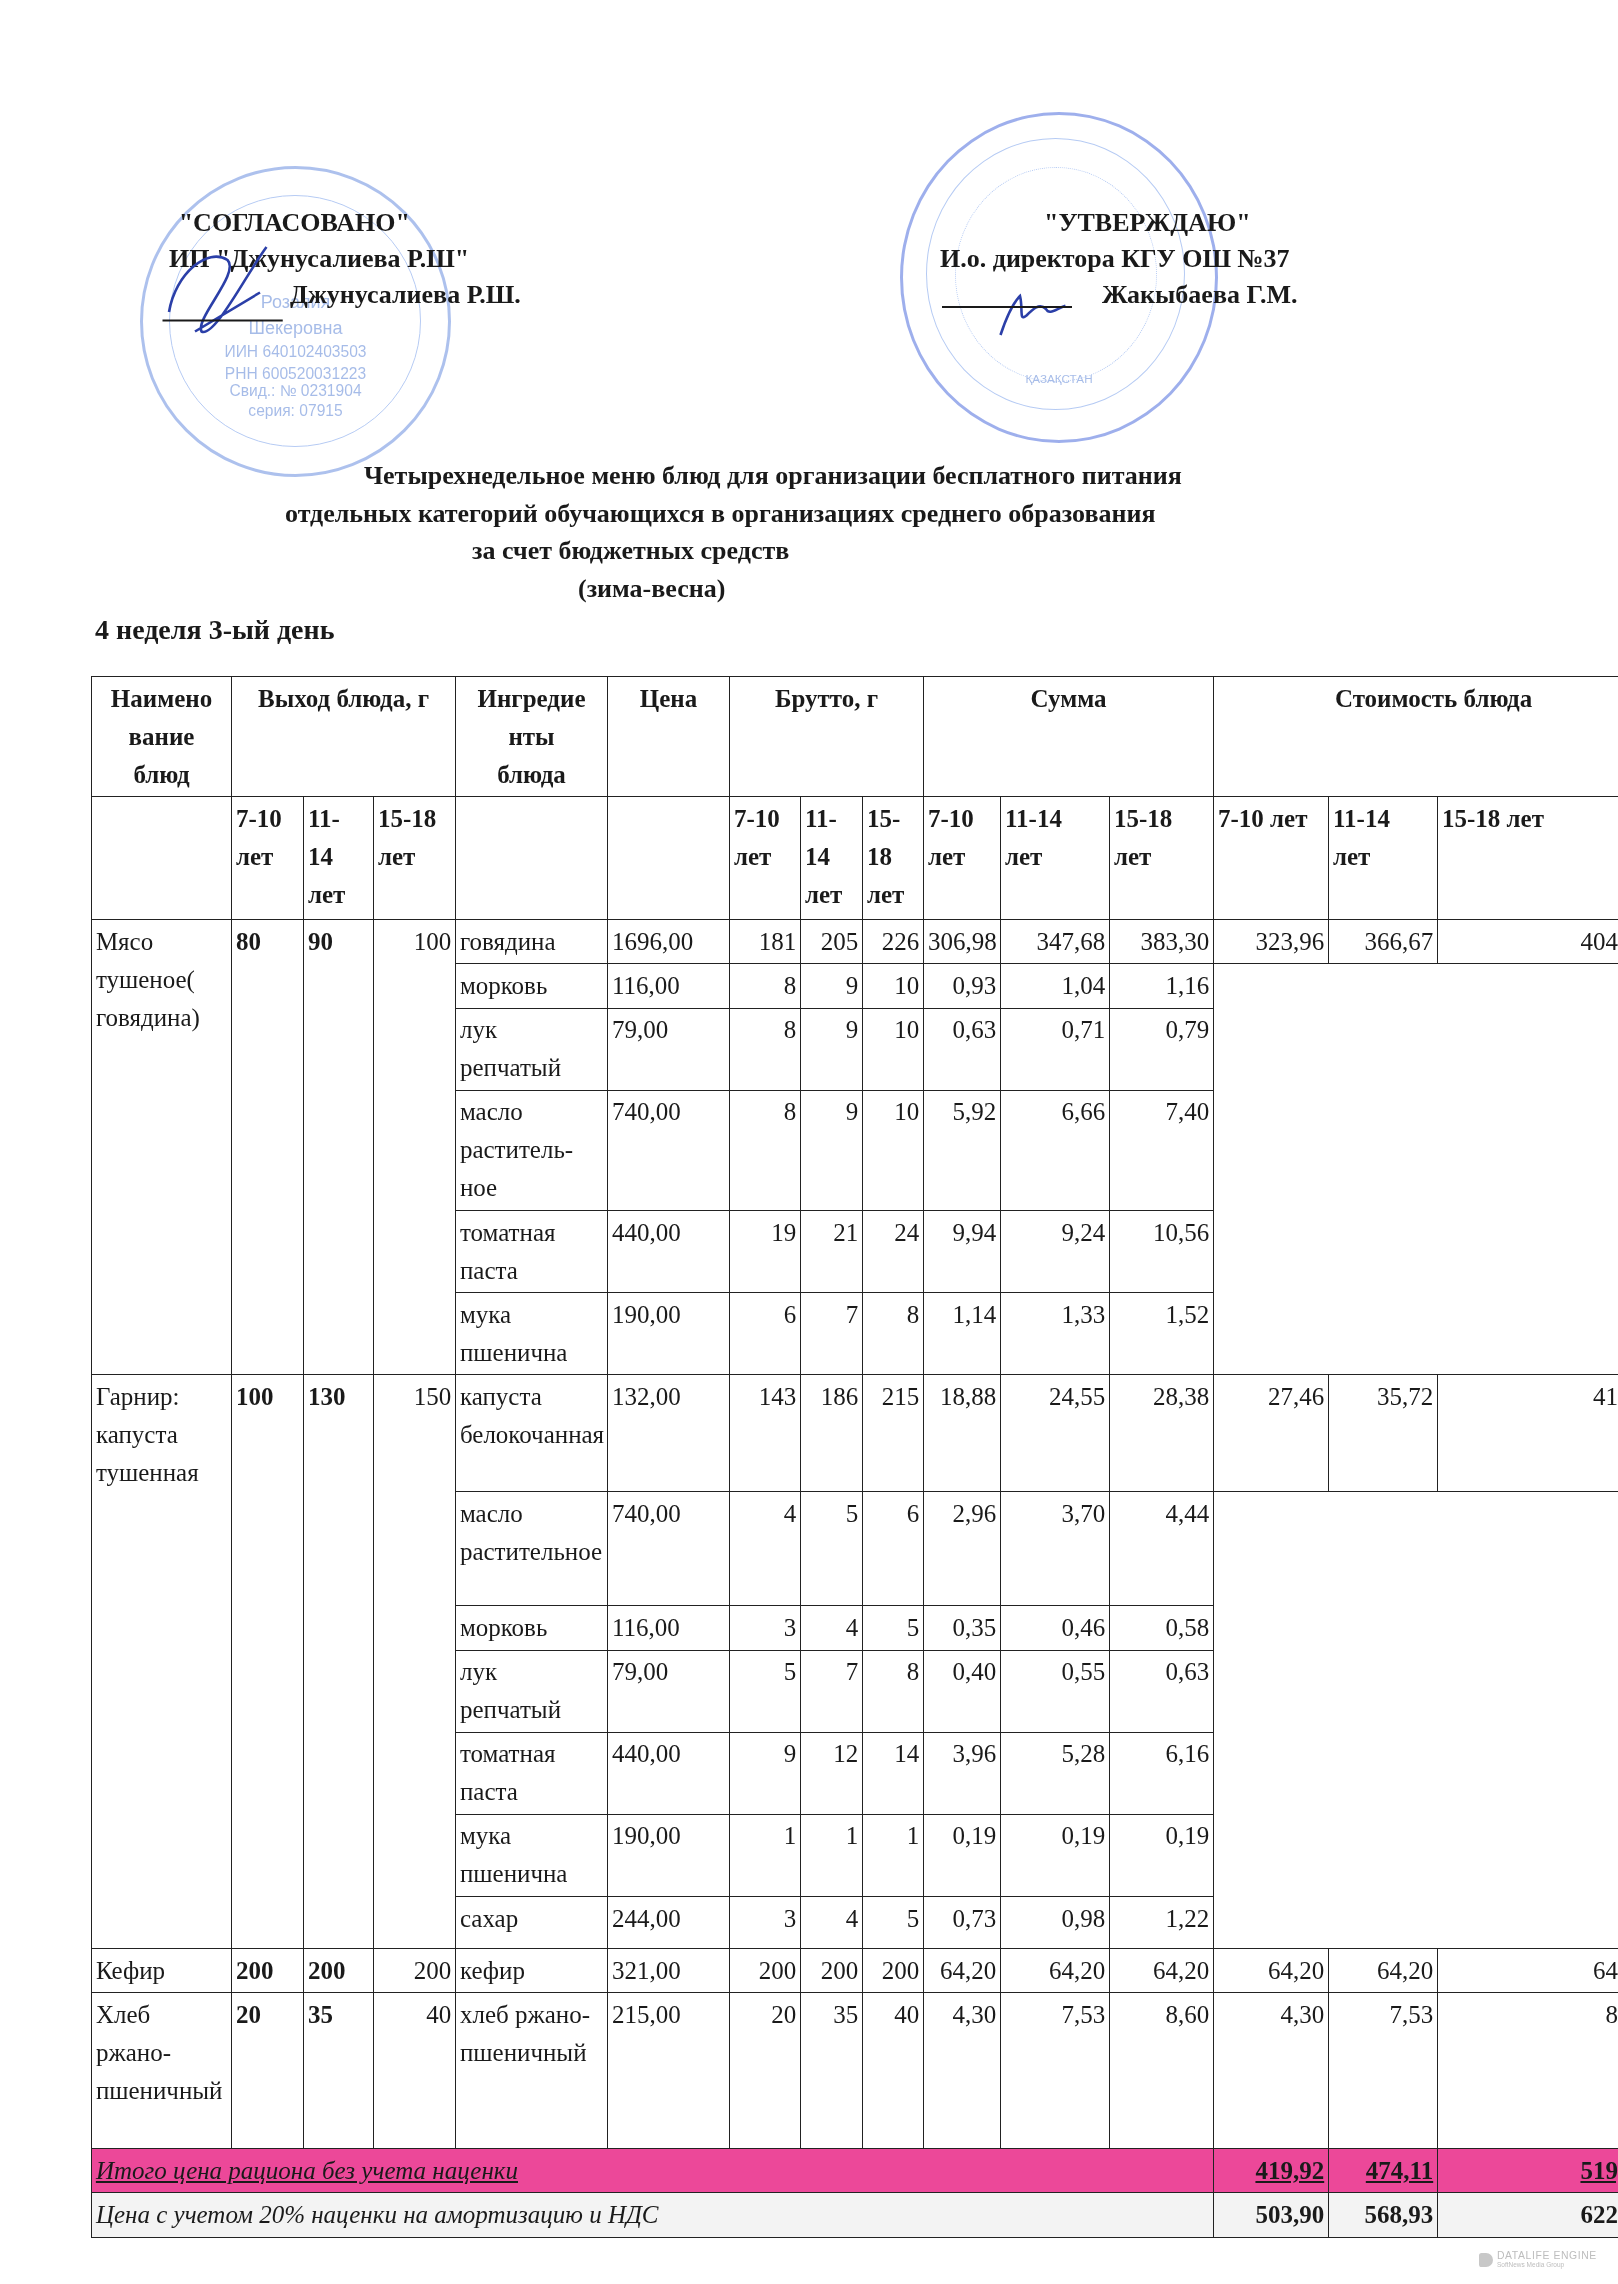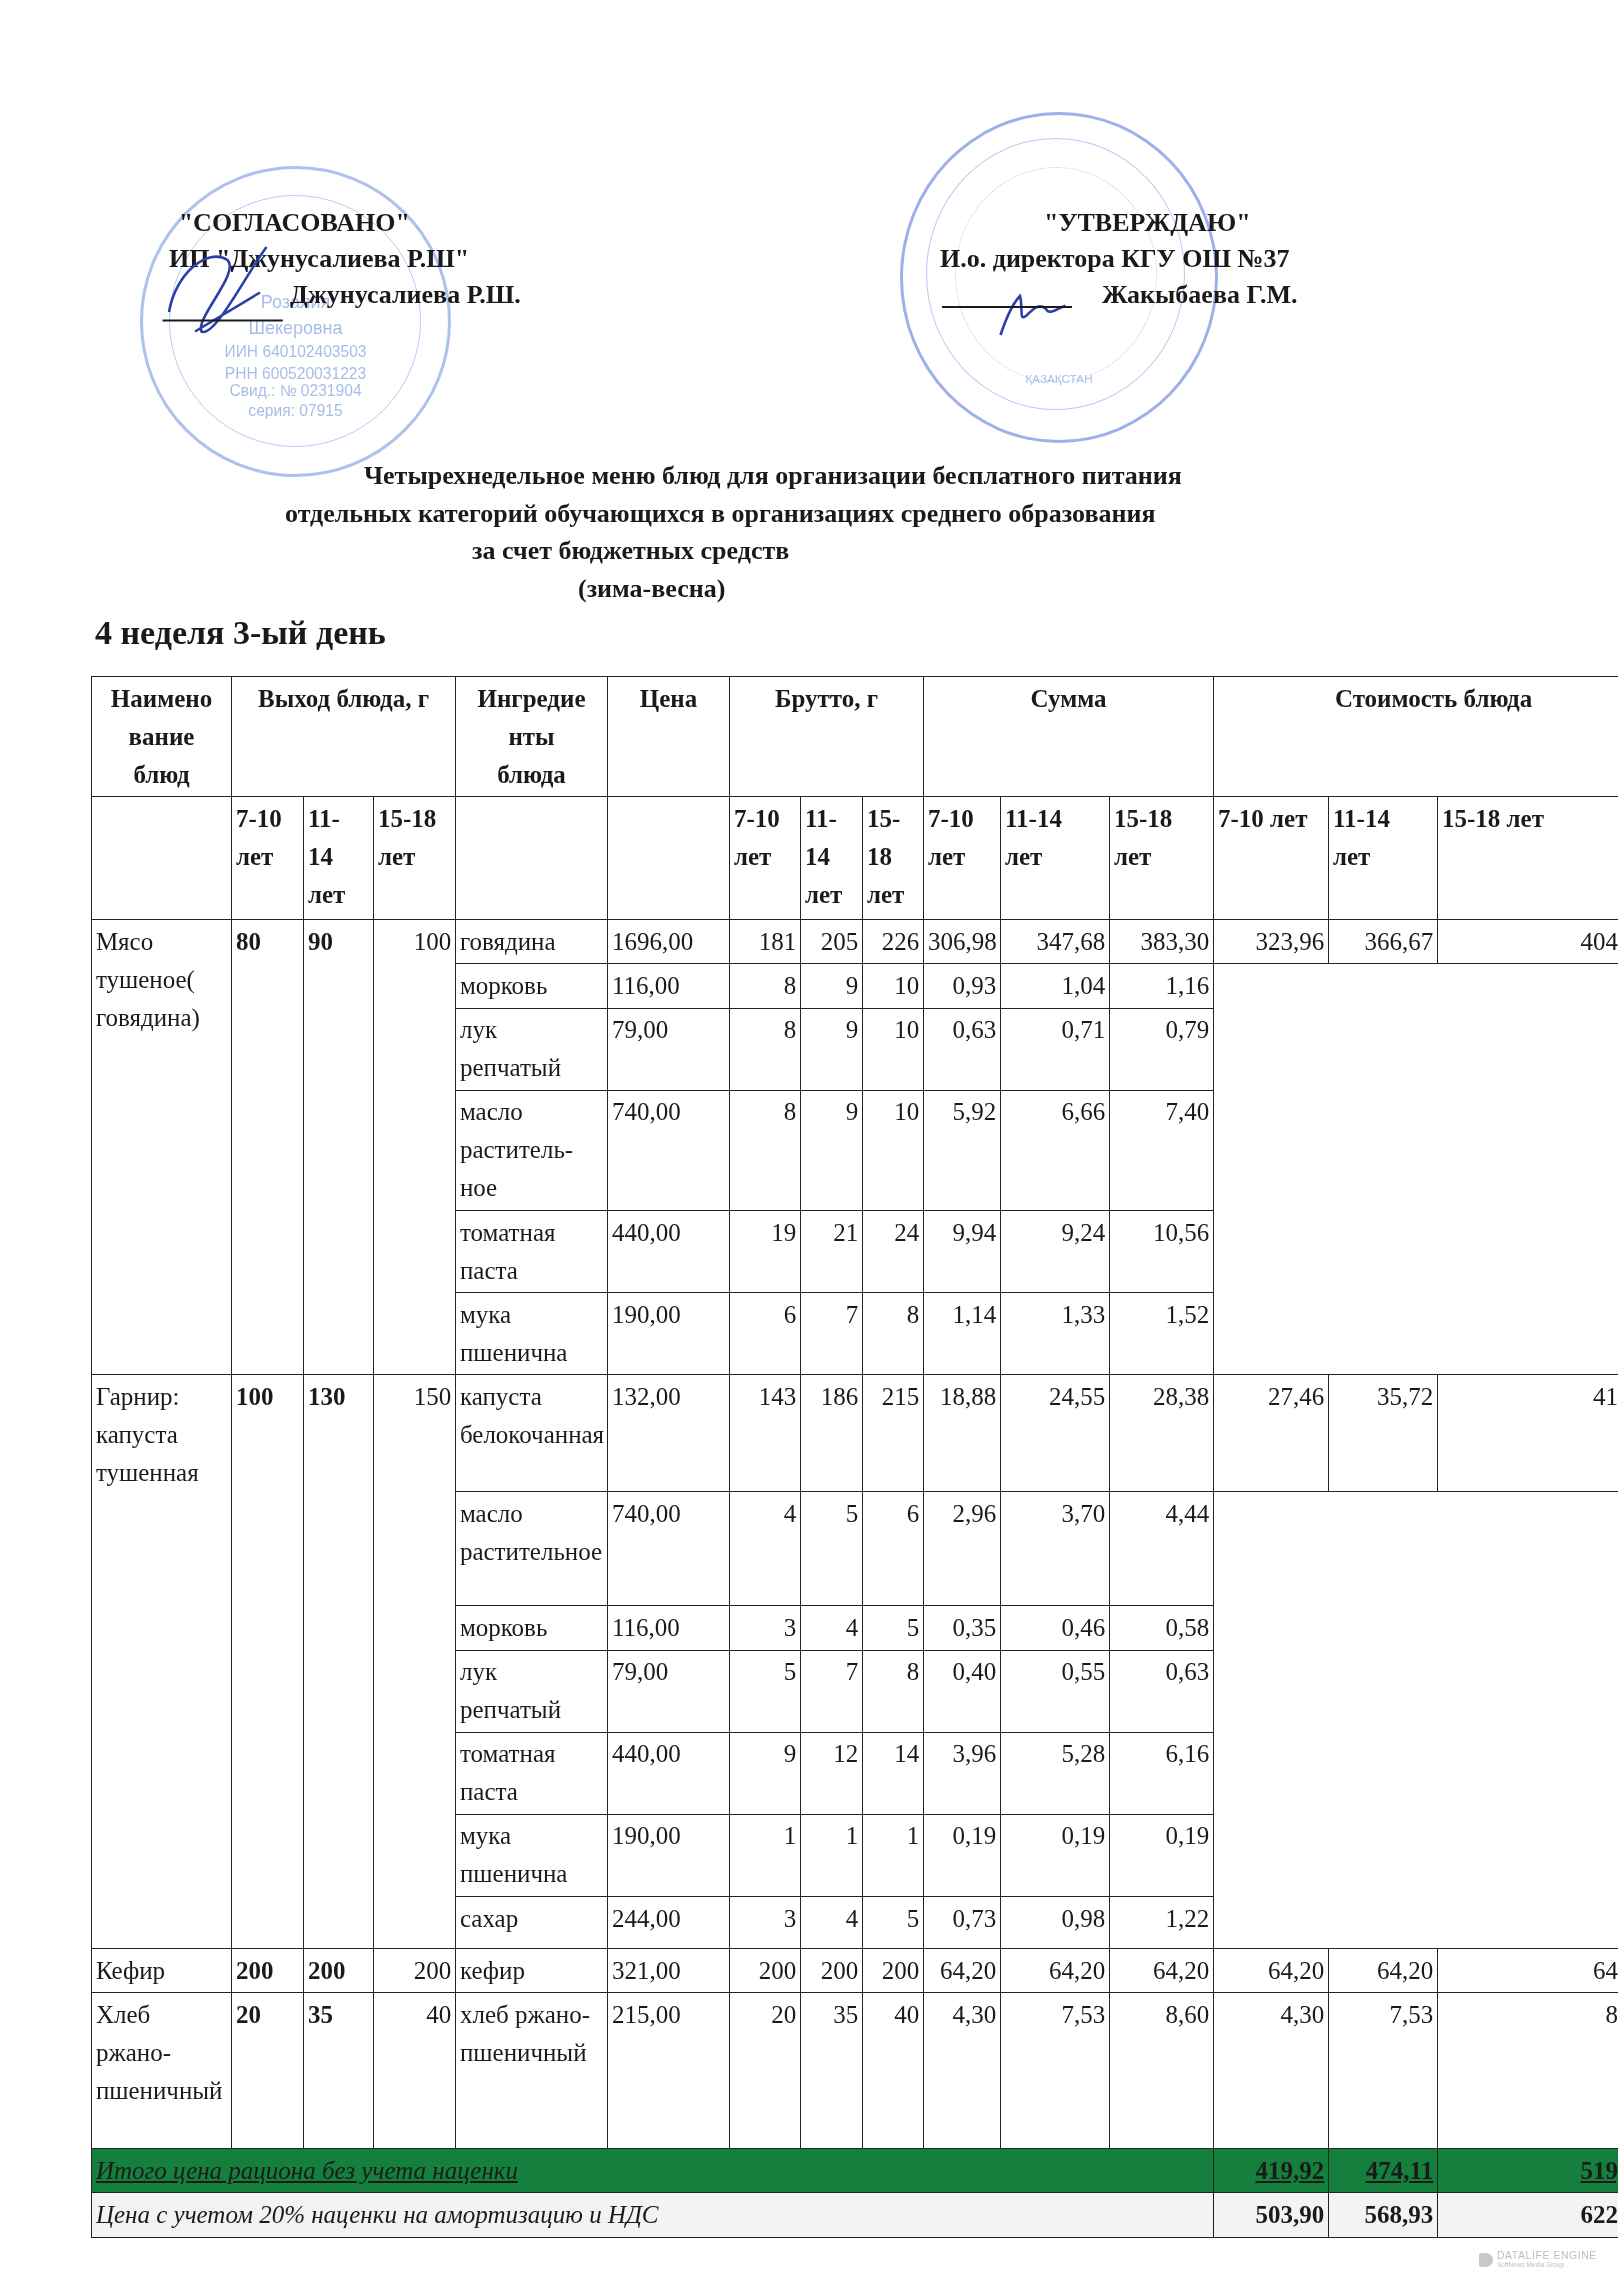--- a/index.html
+++ b/index.html
@@ -6,29 +6,29 @@
   body { width:1619px; height:2284px; position:relative; overflow:hidden;
          font-family:"Liberation Serif", "DejaVu Serif", serif; color:#1a1a1a; }
   .stamp { position:absolute; border-radius:50%; border:3.9px solid #6b8fe0; opacity:0.55; }
   .stamp .ring { position:absolute; border-radius:50%; border:1.9px solid #7aa0ea; }
   .stamp-text { position:absolute; color:#5f86d6; font-family:"Liberation Sans", sans-serif; font-size:15.6px; text-align:center; width:100%; }
   .approval { position:absolute; font-weight:bold; font-size:26px; line-height:36px; }
   .approval .ln { white-space:nowrap; }
   .sig { position:absolute; }
   .title { position:absolute; left:0; width:1619px; font-weight:bold; font-size:26px; line-height:38px; }
   .title div { white-space:nowrap; position:absolute;margin-top:28px; }
-  .daylabel { position:absolute; left:95px; top:614px; font-weight:bold; font-size:34px; }
+  .daylabel { position:absolute; left:95px; top:614px; font-weight:bold; font-size:28px; }
   table.menu { position:absolute; left:91px; top:676px; border-collapse:collapse; table-layout:fixed; width:1502px; font-size:25px; }
   table.menu td, table.menu th { border:1.9px solid #222; vertical-align:top; padding:2.6px 3.9px; line-height:38px; }
   table.menu th { font-weight:bold; }
   th.sub { text-align:left; }
   td.num { text-align:right; }
   td.c { text-align:left;font-weight:bold; }
   td.bottom { vertical-align:bottom; }
-  tr.total td { font-style:italic; text-decoration:underline; background:#15803d; }
+  tr.total td { font-style:italic; text-decoration:underline; background:#ec4899; }
   tr.total td.num { font-style:normal; font-weight:bold; }
   tr.total2 td { font-style:italic; background:#f3f3f3; }
   tr.total2 td.num { font-style:normal; font-weight:bold; text-decoration:none; }
   .watermark { position:absolute; left:1478px; top:2250px; font-family:"Liberation Sans", sans-serif; color:#bdbdbd; }
   .watermark .wm1 { font-size:10.4px; letter-spacing:0.6px; }
   .watermark .wm2 { font-size:6.5px; }
   .wm-logo { position:absolute; left:1479px; top:2253px; width:14.3px; height:14.3px; border-radius:2.6px 50% 50% 2.6px; background:#c8c8c8; }
 </style>
 </head>
 <body>

